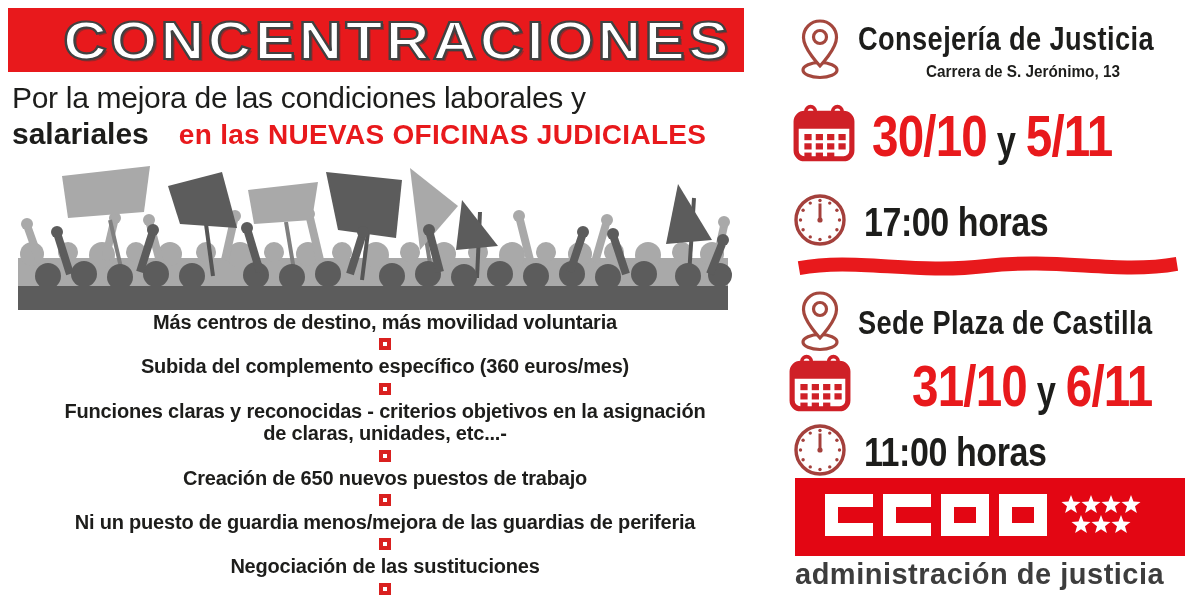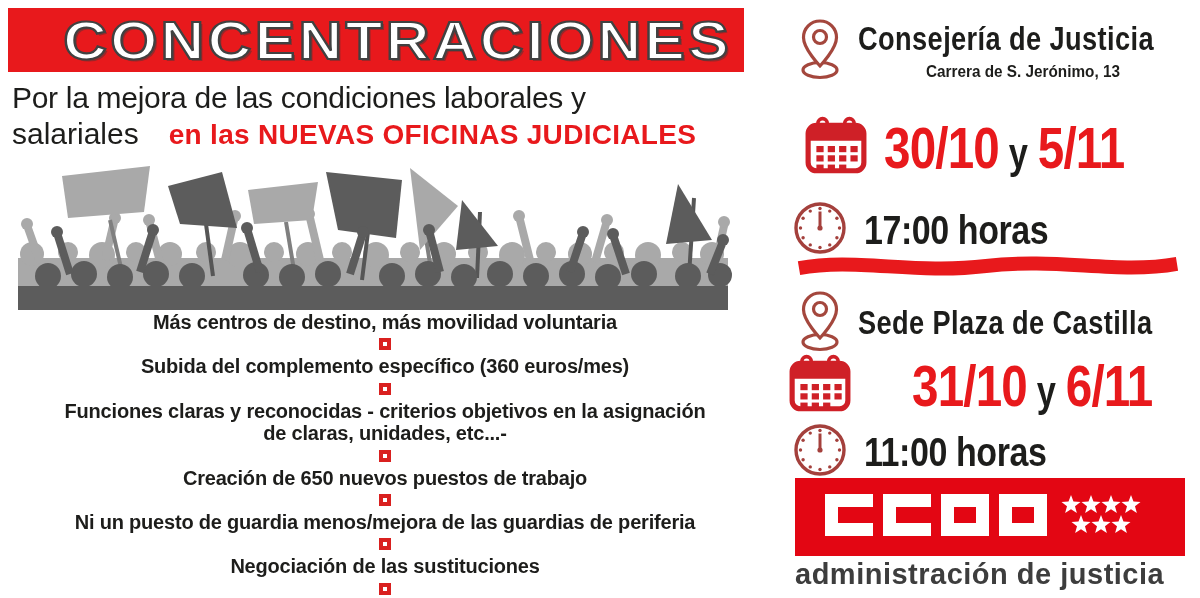--- a/index.html
+++ b/index.html
@@ -10,21 +10,21 @@
   .banner { position:absolute; left:8px; top:8px; width:736px; height:64px;
             background:#e8191c; display:flex; align-items:center; justify-content:center;padding-left:44px; }
   .banner-text { color:#fff; font-weight:700; font-size:54px; letter-spacing:3px;
                  -webkit-text-stroke:2.2px #414141;
                  text-shadow:2px 2px 0 rgba(58,58,58,.45);
                  transform:scaleX(1.12); transform-origin:center; white-space:nowrap; }
 
   .headline { position:absolute; left:12px; top:80px; width:745px; color:#1d1d1b; }
   .hl1 { font-size:30px; font-weight:400; letter-spacing:-0.3px; line-height:1.2; }
   .hl2 { display:flex; align-items:baseline; line-height:1.2; }
-  .hl2-black { font-size:30px; font-weight:400;text-align:right; }
+  .hl2-black { font-size:30px; font-weight:700;text-align:right; }
   .hl2-red { font-size:28px; font-weight:700; color:#e8191c; margin-left:30px; letter-spacing:.3px; }
 
   .crowd { position:absolute; left:10px; top:164px; width:726px; height:146px; }
   .crowd svg { width:100%; height:100%; display:block; }
 
   .demands { position:absolute; left:0; top:311px; width:770px;
              display:flex; flex-direction:column; align-items:center; gap:3px; }
   .demand { font-size:20px; font-weight:700; color:#1d1d1b; line-height:1.12;
             text-align:center; max-width:745px; letter-spacing:-0.2px; }
   .demand .it { }
@@ -222,21 +222,21 @@
           <path d="M26,5 C16.5,5 9.5,12.5 9.5,21.5 C9.5,33 26,50 26,50 C26,50 42.5,33 42.5,21.5 C42.5,12.5 35.5,5 26,5 Z" fill="#fff" stroke="#a4473d" stroke-width="3.2"></path>
           <circle cx="26" cy="21" r="6.5" fill="none" stroke="#a4473d" stroke-width="3.2"></circle>
         </svg>
       </div>
       <div class="loc-block">
         <div class="loc-title">Consejería de Justicia</div>
         <div class="loc-address">Carrera de S. Jerónimo, 13</div>
       </div>
     </div>
 
-    <div class="row" style="top:102px; left:24px;margin-top:12px;">
+    <div class="row" style="top:102px; left:12px;">
       <div class="icon-box">
         <svg width="64" height="62" viewBox="0 0 62 60">
           <circle cx="18" cy="8" r="4.5" fill="none" stroke="#cf2027" stroke-width="3.5"></circle>
           <circle cx="44" cy="8" r="4.5" fill="none" stroke="#cf2027" stroke-width="3.5"></circle>
           <rect x="4" y="10" width="54" height="44" rx="8" fill="#fff" stroke="#cf2027" stroke-width="5"></rect>
           <path d="M4,25 v-7 a8,8 0 0 1 8,-8 h38 a8,8 0 0 1 8,8 v7 z" fill="#cf2027"></path>
           <g fill="#cf2027">
             <rect x="12" y="30" width="7" height="6"></rect>
               <rect x="23" y="30" width="7" height="6"></rect>
               <rect x="34" y="30" width="7" height="6"></rect>
@@ -249,21 +249,21 @@
               <rect x="23" y="48" width="7" height="5"></rect>
               <rect x="34" y="48" width="7" height="5"></rect>
           </g>
         </svg>
       </div>
       <div class="dates">
         <span class="date-num">30/10</span><span class="date-conj">y</span><span class="date-num">5/11</span>
       </div>
     </div>
 
-    <div class="row" style="top:200px; left:12px;">
+    <div class="row" style="top:192px; left:12px;">
       <div class="icon-box">
         <svg width="56" height="56" viewBox="0 0 56 56">
           <circle cx="28" cy="28" r="24" fill="#fff" stroke="#a4403c" stroke-width="3.4"></circle>
           <g fill="#a4403c">
             <circle cx="47.5" cy="28" r="1.7"></circle>
               <circle cx="44.9" cy="37.75" r="1.7"></circle>
               <circle cx="37.75" cy="44.9" r="1.7"></circle>
             <circle cx="28" cy="47.5" r="1.7"></circle>
               <circle cx="18.25" cy="44.9" r="1.7"></circle>
               <circle cx="11.1" cy="37.75" r="1.7"></circle>

